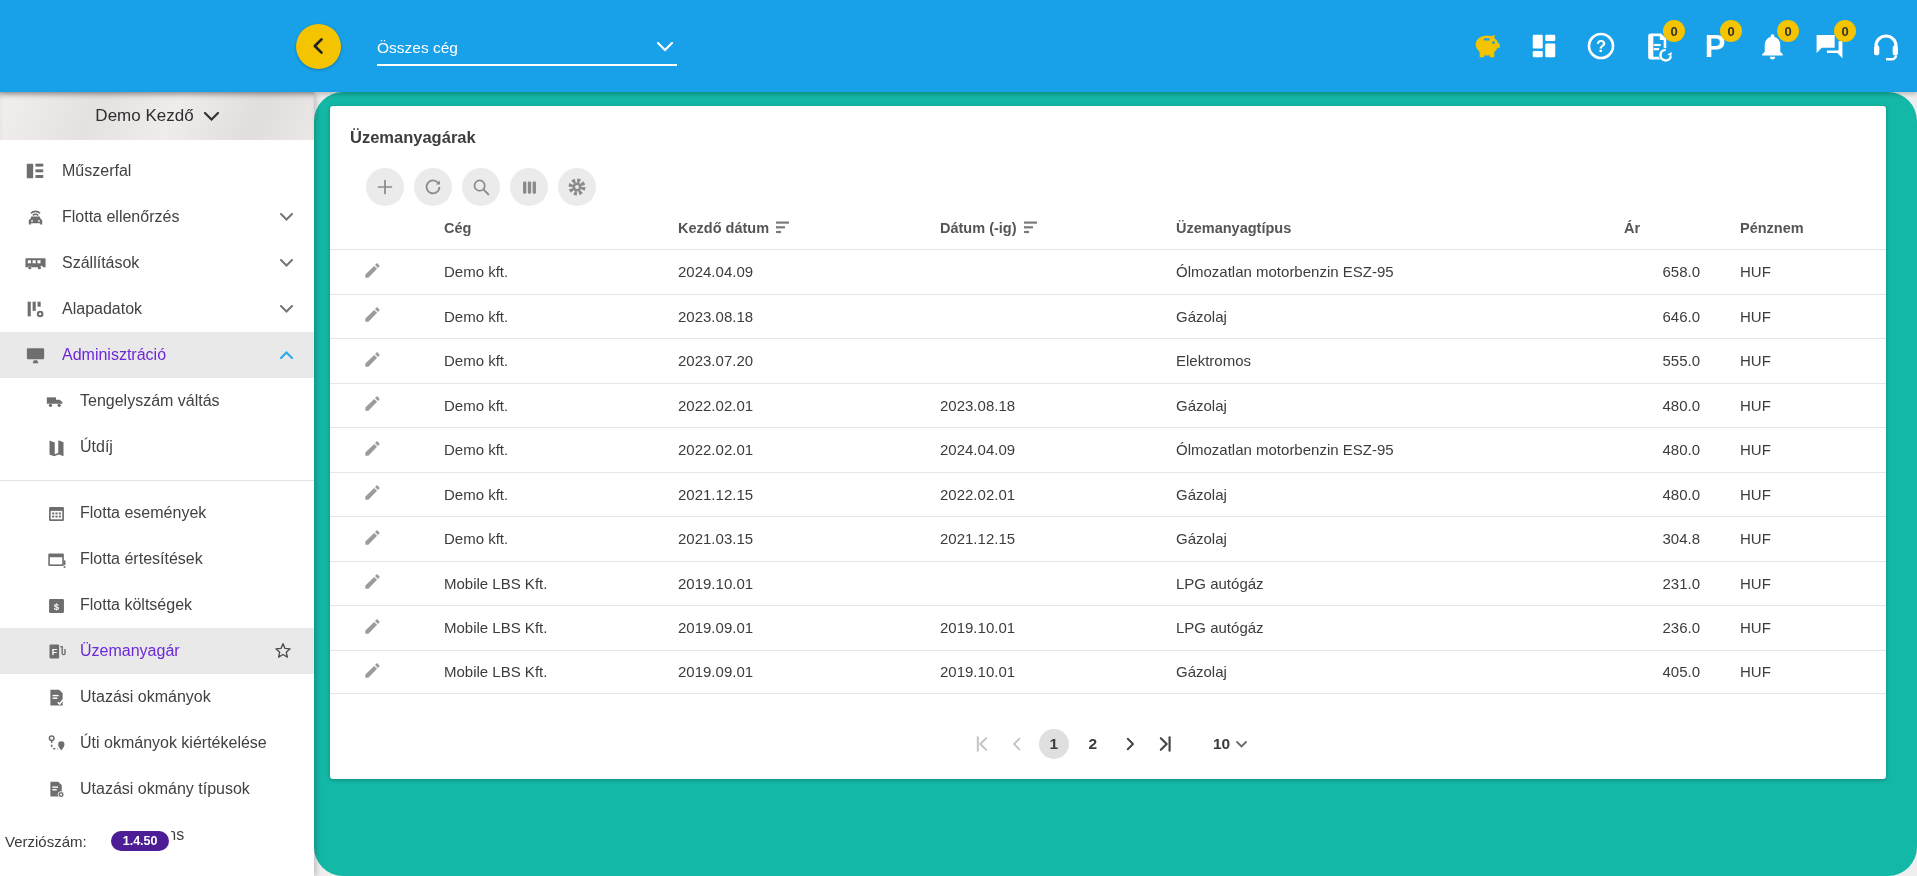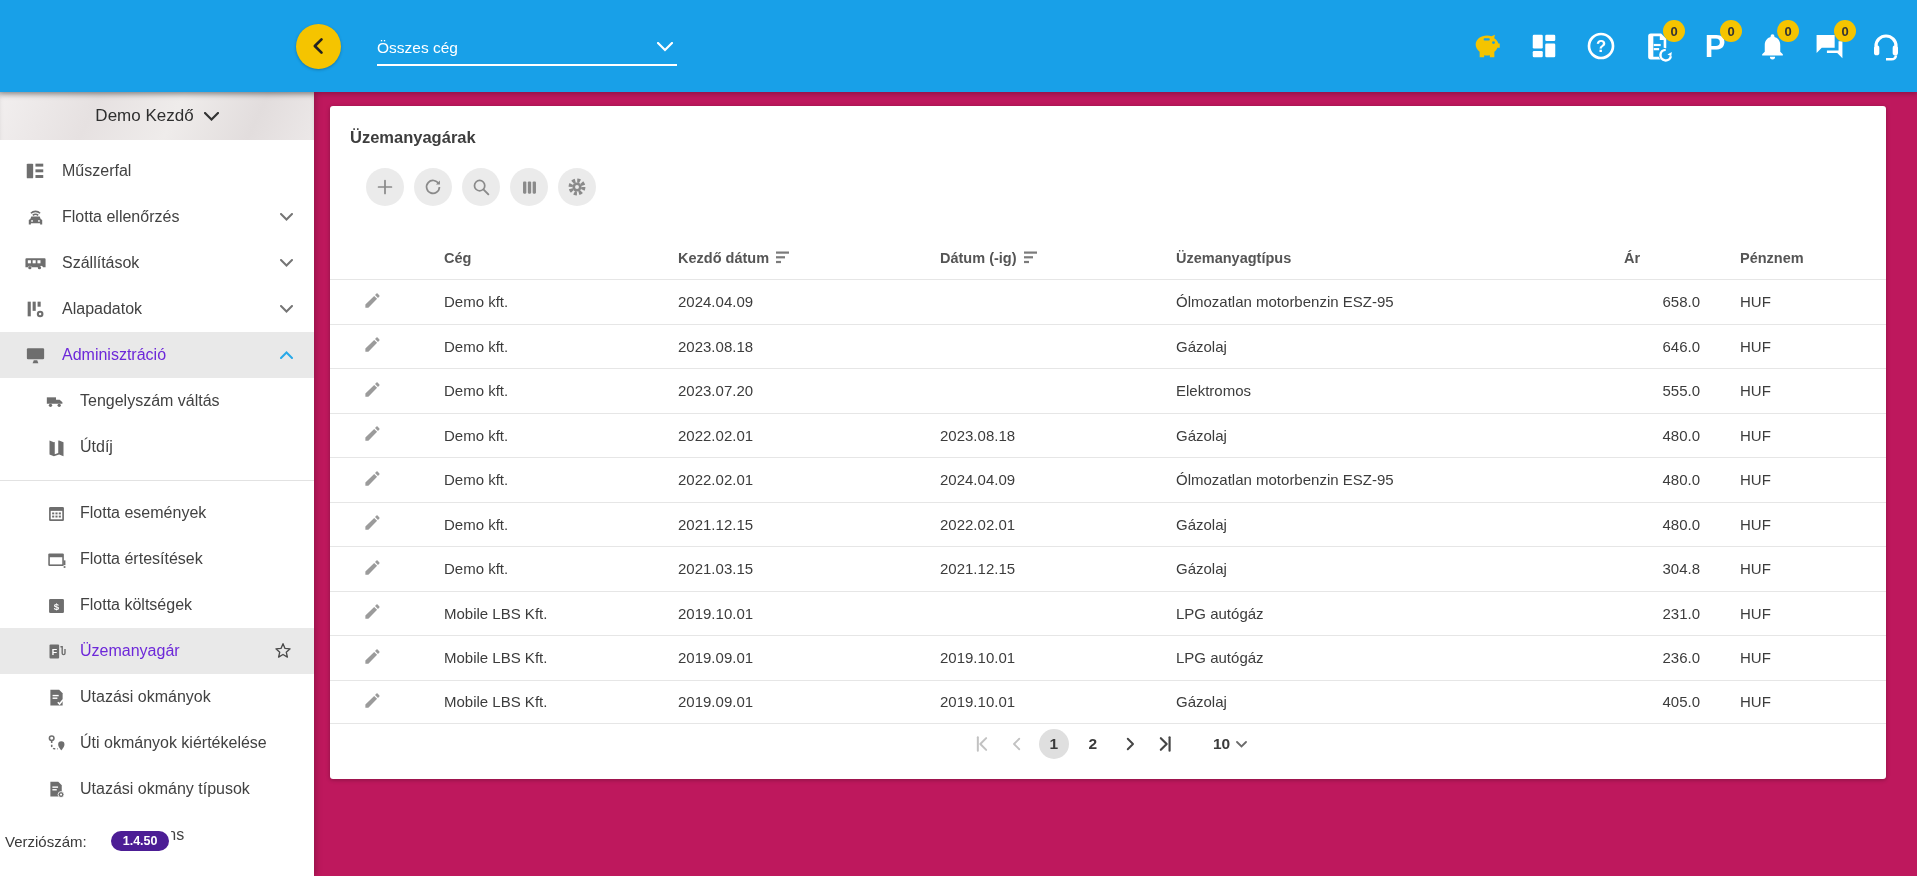--- a/index.html
+++ b/index.html
@@ -44,29 +44,29 @@
   .nav-item.selected .nav-label { color:#6d28d9; }
   .nav-divider { height:1px; background:#E2E2E2; margin:10px 0 9px 0; }
   .nav-item.partial { padding-left:146px; }
   .version { position:absolute; left:0; bottom:22px; height:26px; display:flex; align-items:center;
     background:#fff; padding:0 2px 0 5px; z-index:5;gap:16px; }
   .version .vlabel { font-size:15px; color:#3a3a3a; }
   .version .vpill { margin-left:8px; background:#4c1d95; color:#fff; font-size:12.5px; font-weight:bold;
     border-radius:12px; padding:3px 12px; }
 
   
-  .main { position:absolute; left:314px; top:92px; right:0; bottom:0; background:#be185d; }
+  .main { position:absolute; left:314px; top:92px; right:0; bottom:0; background:#14b8a6;border-radius:29px; }
   .card { position:absolute; left:16px; top:14px; width:1556px; height:673px; background:#fff;
     border-radius:3px; box-shadow:0 1px 4px rgba(0,0,0,.28); }
   .card-title { position:absolute; top:22px; left:20px; font-size:16.5px; font-weight:bold; color:#3d3d3d; }
   .toolbar { position:absolute; top:62px; left:36px; display:flex; gap:10px; }
   .tool-btn { width:38px; height:38px; border-radius:50%; background:#EBEBEB; border:none;
     display:flex; align-items:center; justify-content:center; cursor:pointer; }
 
-  .table { position:absolute; top:130px; left:0; right:0; }
+  .table { position:absolute; top:100px; left:0; right:0; }
   .t-row, .t-head { display:grid; grid-template-columns:81px 234px 262px 236px 440px 84px auto;
     align-items:center; padding-left:33px; }
   .t-head { height:43px; }
   .t-head .hc { font-size:14.5px; font-weight:bold; color:#555; display:flex; align-items:center; gap:7px; }
   .t-row { height:44.5px; border-top:1px solid #E6E6E6; font-size:15px; color:#3c3c3c; }
   .t-row:last-child { border-bottom:1px solid #E6E6E6; }
   .c-price { text-align:right; }
   .hc.c-price { justify-content:flex-start; padding-left:8px; }
   .c-curr { padding-left:40px; }
   .edit-btn { background:none; border:none; cursor:pointer; width:24px; height:24px; padding:0; }

